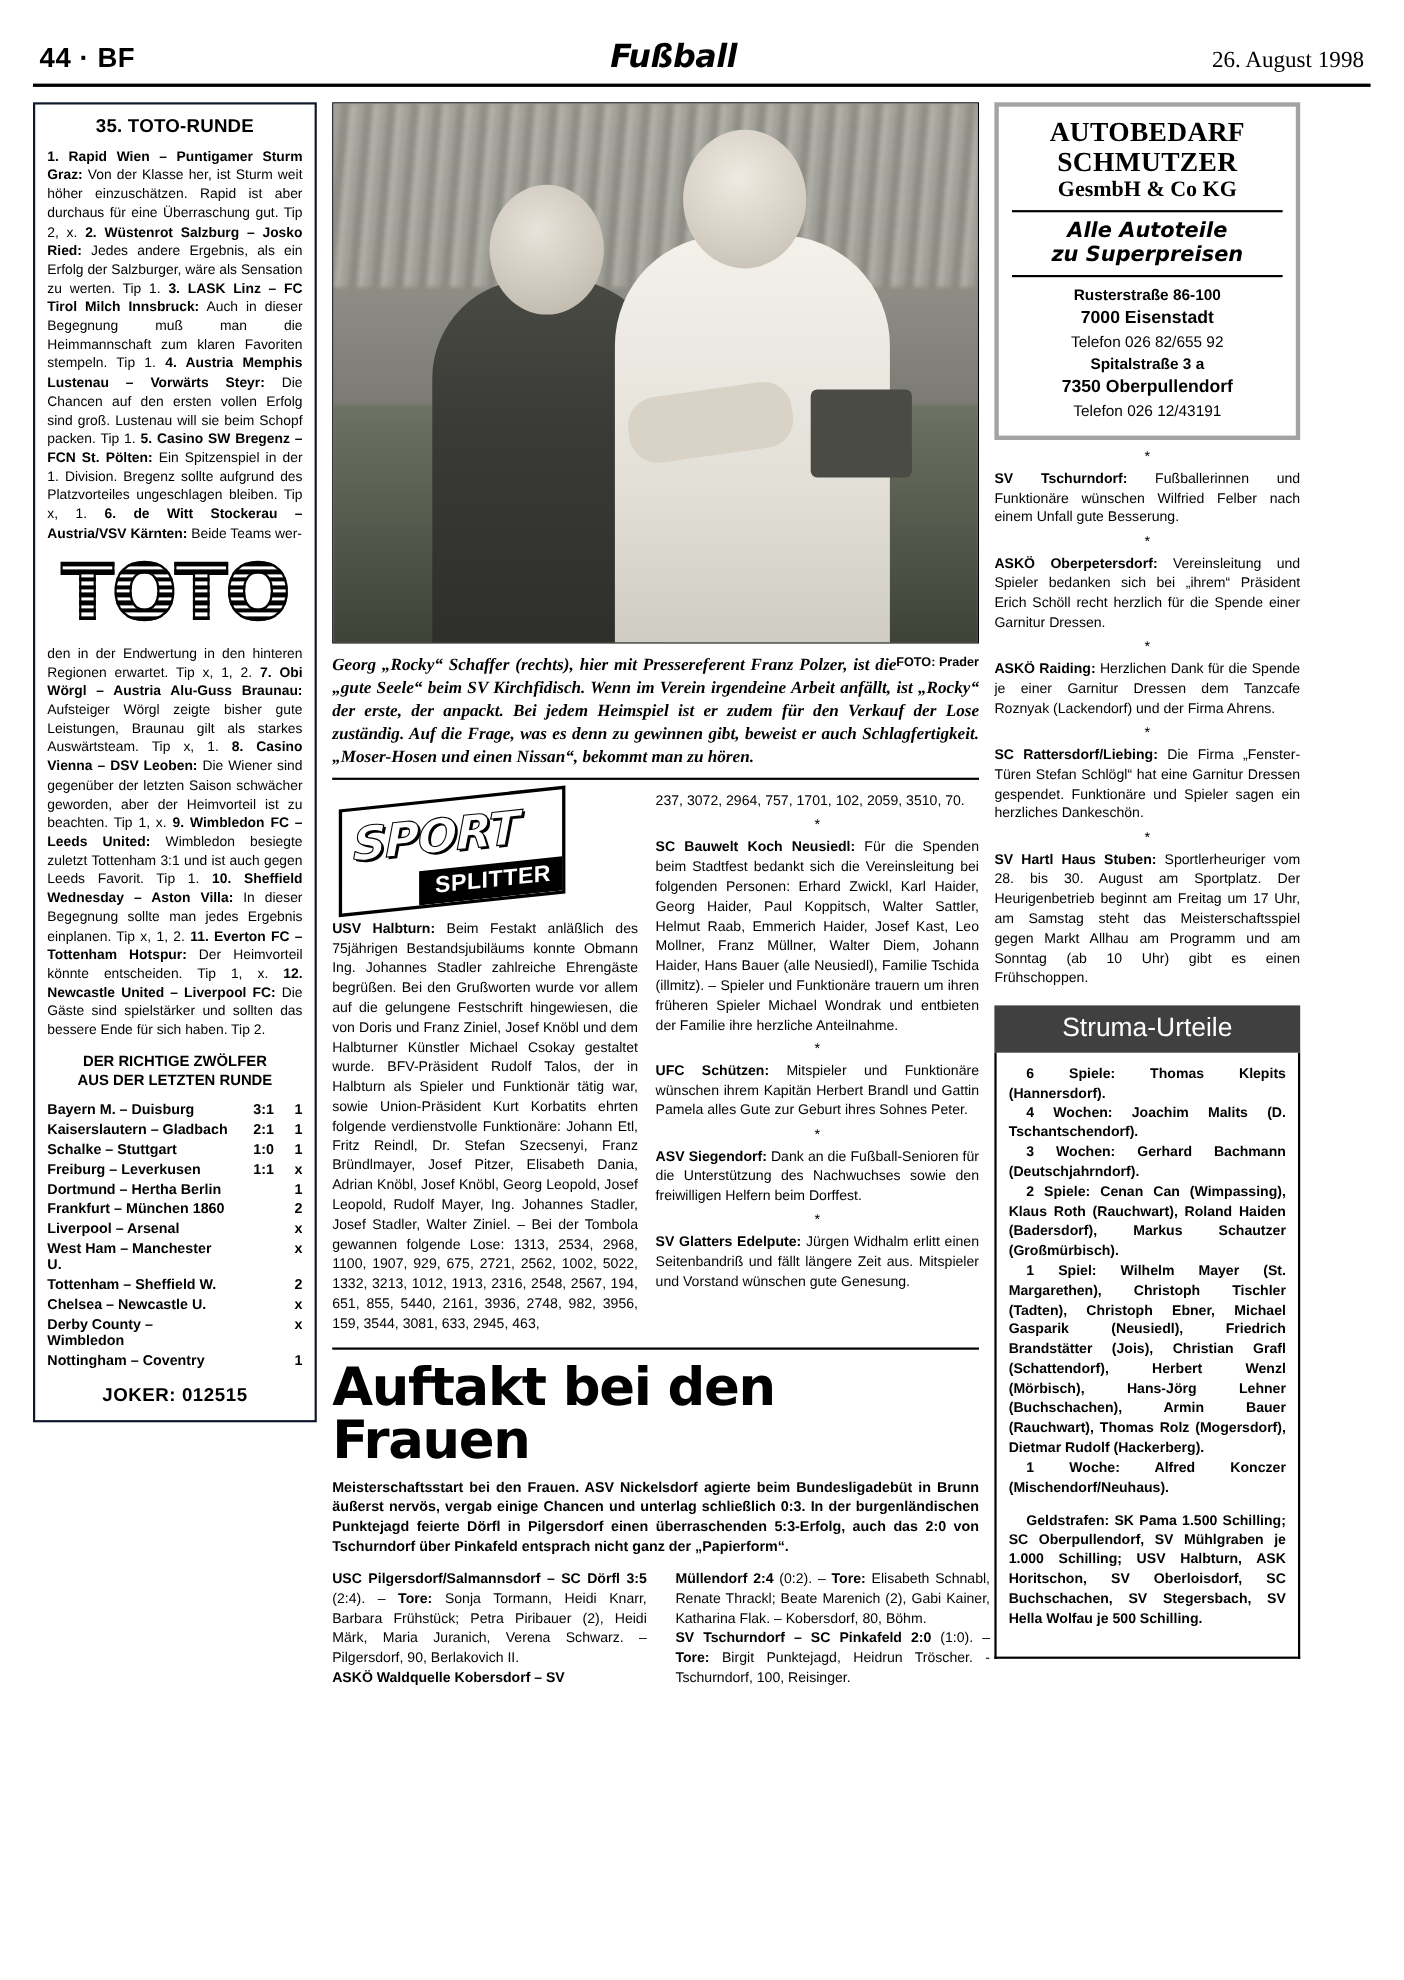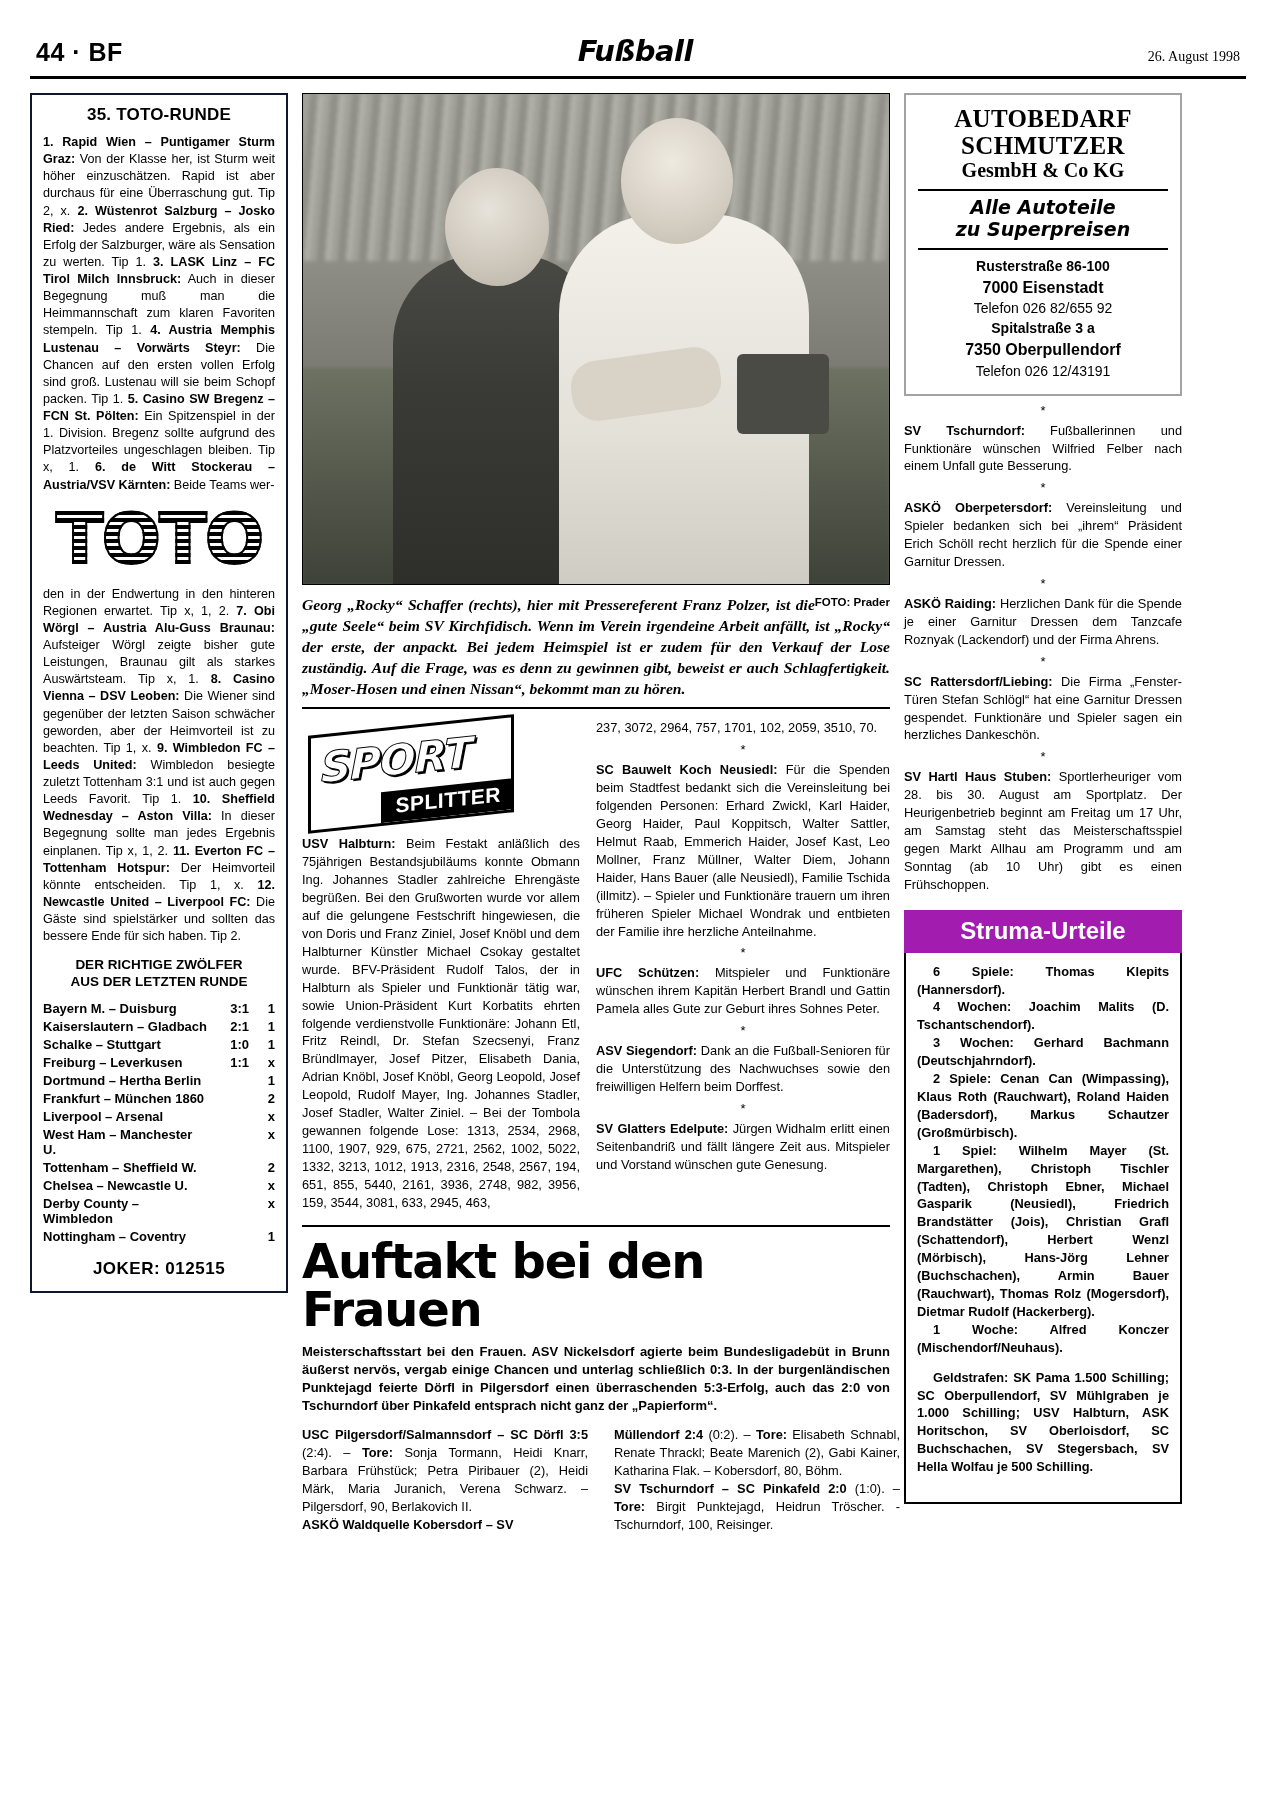--- a/index.html
+++ b/index.html
@@ -40,21 +40,21 @@
   .mast-center {
     font-size: 29px;
     font-style: italic;
     font-weight: bold;
     font-family: "DejaVu Sans", sans-serif;
     letter-spacing: -0.5px;
     flex: 1;
     text-align: center;
   }
   .mast-right {
-    font-size: 14px;
+    font-size: 21px;
     font-family: "Liberation Serif", serif;
   }
 
   
   .columns {
     display: flex;
     gap: 14px;
     align-items: flex-start;
   }
   .col-left  { width: 258px; flex: none; }
@@ -281,21 +281,21 @@
     margin-bottom: 12px;
   }
   .frauen-cols {
     display: flex;
     gap: 26px;
   }
   .frauen-cols > div { width: 286px; flex: none; }
 
   
   .ad-box {
-    border: 2px solid #a3a3a3;
+    border: 4px solid #a3a3a3;
     padding: 10px 10px 12px 10px;
     text-align: center;
     box-sizing: border-box;
   }
   .ad-name {
     font-family: "Liberation Serif", serif;
     font-weight: bold;
     font-size: 25px;
     line-height: 1.08;
     letter-spacing: 0.3px;
@@ -322,23 +322,23 @@
   .ad-addr .big { font-weight: bold; font-size: 16px; }
   .ad-addr .b { font-weight: bold; }
 
   .right-body {
     font-size: 12.8px;
     line-height: 1.40;
     text-align: justify;
     margin-top: 8px;
   }
   .struma-head {
-    background: #a21caf;
+    background: #404040;
     color: #fff;
-    font-weight: bold;
+    font-weight: normal;
     font-size: 24px;
     text-align: center;
     padding: 7px 0 8px 0;
     margin: 16px 0 0 0;
   }
   .struma-box {
     border: 2px solid #000;
     border-top: none;
     padding: 10px 11px 26px 11px;
     box-sizing: border-box;

